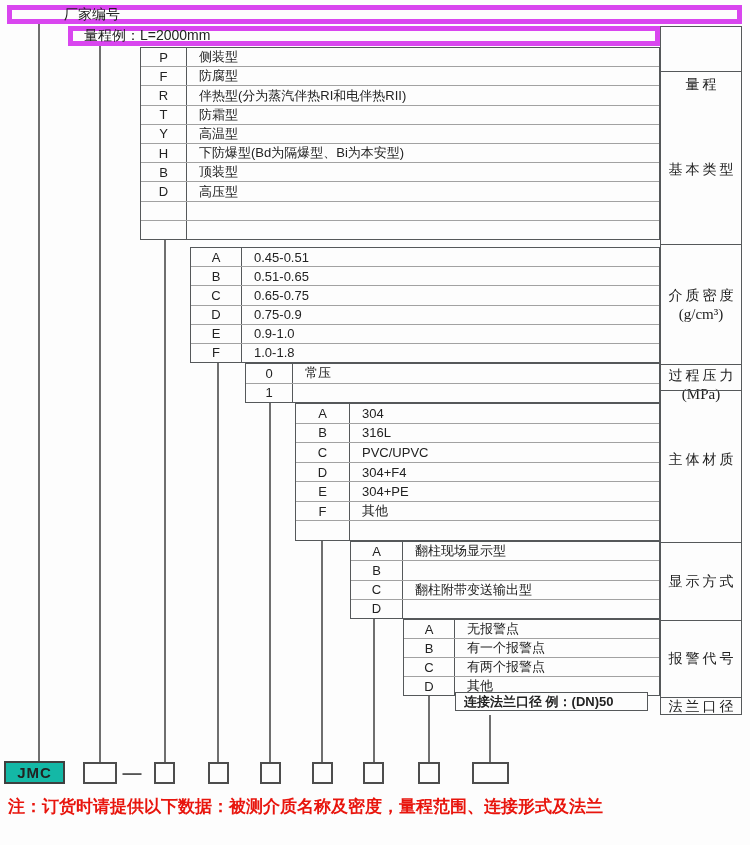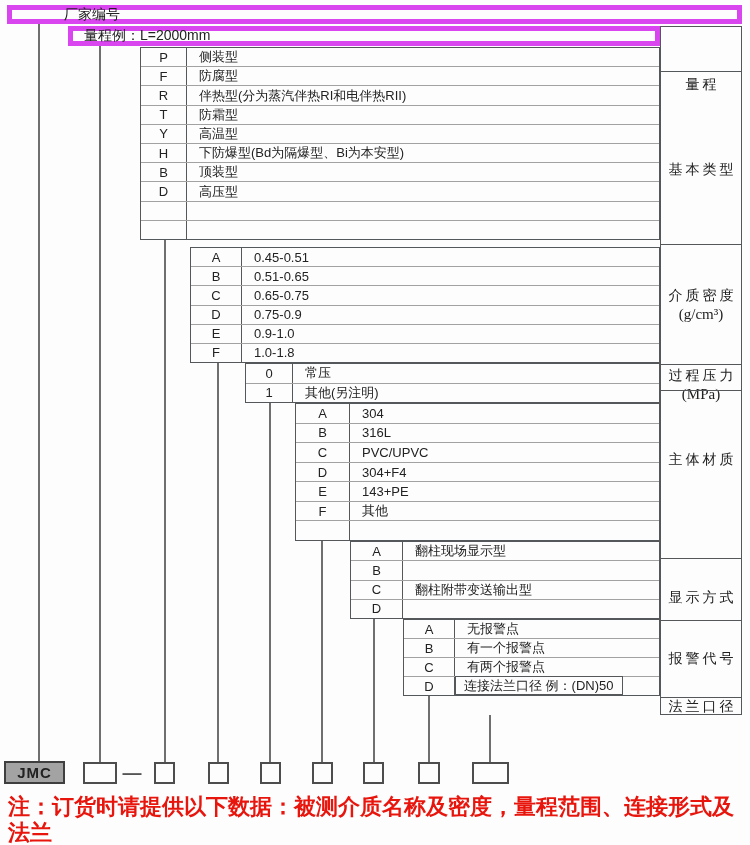--- a/index.html
+++ b/index.html
@@ -14,24 +14,24 @@
   .tcode{border-right:1px solid #55585a;box-sizing:border-box;display:flex;align-items:center;justify-content:center;font-size:13px;}
   .tdesc{flex:1;display:flex;align-items:center;padding-left:12px;font-size:13px;white-space:nowrap;overflow:hidden;}
   .label-col{position:absolute;border:1px solid #55585a;box-sizing:border-box;}
   .lzone{position:absolute;left:0;right:0;display:flex;flex-direction:column;align-items:center;justify-content:center;
          font-family:"Liberation Serif","DejaVu Serif",serif;font-size:14px;letter-spacing:3px;box-sizing:border-box;text-indent:3px;}
   .lzsep{border-top:1px solid #55585a;}
   .lsub{font-size:15px;letter-spacing:0;text-indent:0;margin-top:1px;}
   .connector{position:absolute;width:2px;background:#6f6f6f;}
   .code-box{position:absolute;top:762px;height:22px;border:2px solid #4d4d4d;box-sizing:border-box;background:#fdfdfd;}
   .jmc-box{position:absolute;left:4px;top:761px;width:61px;height:23px;border:2px solid #3f3f3f;box-sizing:border-box;
-           display:flex;align-items:center;justify-content:center;font-weight:bold;font-size:15px;letter-spacing:1px;background:#a3a3a3;}
+           display:flex;align-items:center;justify-content:center;font-weight:bold;font-size:15px;letter-spacing:1px;background:#14b8a6;}
   .dash{position:absolute;left:118px;top:761px;width:28px;height:23px;display:flex;align-items:center;justify-content:center;
         font-weight:bold;font-size:19px;color:#555;}
-  .note{position:absolute;left:8px;top:794px;width:740px;font-weight:bold;font-size:22px;line-height:26px;}
+  .note{position:absolute;left:8px;top:794px;width:740px;font-weight:bold;font-size:17px;line-height:26px;}
 </style>
 </head>
 <body>
 
 <div id="diagram">
 
   <div class="cell title-row">
     <span>厂家编号</span>
   </div>
 
@@ -108,21 +108,20 @@
           <div class="tdesc">1.0-1.8</div>
         </div>
       </div>
       <div class="sec-table" style="left: 245px; top: 363px; width: 415px; height: 40px;">
         <div class="trow">
           <div class="tcode" style="width: 47px;">0</div>
           <div class="tdesc">常压</div>
         </div>
         <div class="trow tsep">
           <div class="tcode" style="width: 47px;">1</div>
-          <div class="tdesc">其他(另注明)</div>
         </div>
       </div>
       <div class="sec-table" style="left: 295px; top: 403px; width: 365px; height: 138px;">
         <div class="trow">
           <div class="tcode" style="width: 54px;">A</div>
           <div class="tdesc">304</div>
         </div>
         <div class="trow tsep">
           <div class="tcode" style="width: 54px;">B</div>
           <div class="tdesc">316L</div>
@@ -130,21 +129,21 @@
         <div class="trow tsep">
           <div class="tcode" style="width: 54px;">C</div>
           <div class="tdesc">PVC/UPVC</div>
         </div>
         <div class="trow tsep">
           <div class="tcode" style="width: 54px;">D</div>
           <div class="tdesc">304+F4</div>
         </div>
         <div class="trow tsep">
           <div class="tcode" style="width: 54px;">E</div>
-          <div class="tdesc">143+PE</div>
+          <div class="tdesc">304+PE</div>
         </div>
         <div class="trow tsep">
           <div class="tcode" style="width: 54px;">F</div>
           <div class="tdesc">其他</div>
         </div>
         <div class="trow tsep">
           <div class="tcode" style="width: 54px;"></div>
           <div class="tdesc"></div>
         </div>
       </div>
@@ -175,21 +174,21 @@
         </div>
         <div class="trow tsep">
           <div class="tcode" style="width: 51px;">C</div>
           <div class="tdesc">有两个报警点</div>
         </div>
         <div class="trow tsep">
           <div class="tcode" style="width: 51px;">D</div>
           <div class="tdesc">其他</div>
         </div>
       </div>
-      <div class="sec-table" style="left: 455px; top: 676px; width: 168px; height: 19px;">
+      <div class="sec-table" style="left: 455px; top: 692px; width: 193px; height: 19px; font-weight: bold;">
         <div class="trow">
           <div class="tdesc" style="padding-left: 8px;">连接法兰口径 例：(DN)50</div>
         </div>
       </div>
     </div>
 
   <div id="label-col" class="label-col" style="left: 660px; top: 26px; width: 82px; height: 689px;">
       <div class="lzone" style="top: 0px; height: 20px; margin-top: 48px;">
         <div class="lmain">量程</div>
       </div>
@@ -200,21 +199,21 @@
         <div class="lmain">介质密度</div>
         <div class="lsub">(g/cm³)</div>
       </div>
       <div class="lzone lzsep" style="top: 337px; height: 40px;">
         <div class="lmain">过程压力</div>
         <div class="lsub">(MPa)</div>
       </div>
       <div class="lzone lzsep" style="top: 363px; height: 138px;">
         <div class="lmain">主体材质</div>
       </div>
-      <div class="lzone lzsep" style="top: 515px; height: 78px; margin-top: 16px;">
+      <div class="lzone lzsep" style="top: 515px; height: 78px;">
         <div class="lmain">显示方式</div>
       </div>
       <div class="lzone lzsep" style="top: 593px; height: 77px;">
         <div class="lmain">报警代号</div>
       </div>
       <div class="lzone lzsep" style="top: 670px; height: 19px;">
         <div class="lmain">法兰口径</div>
       </div>
     </div>
 

